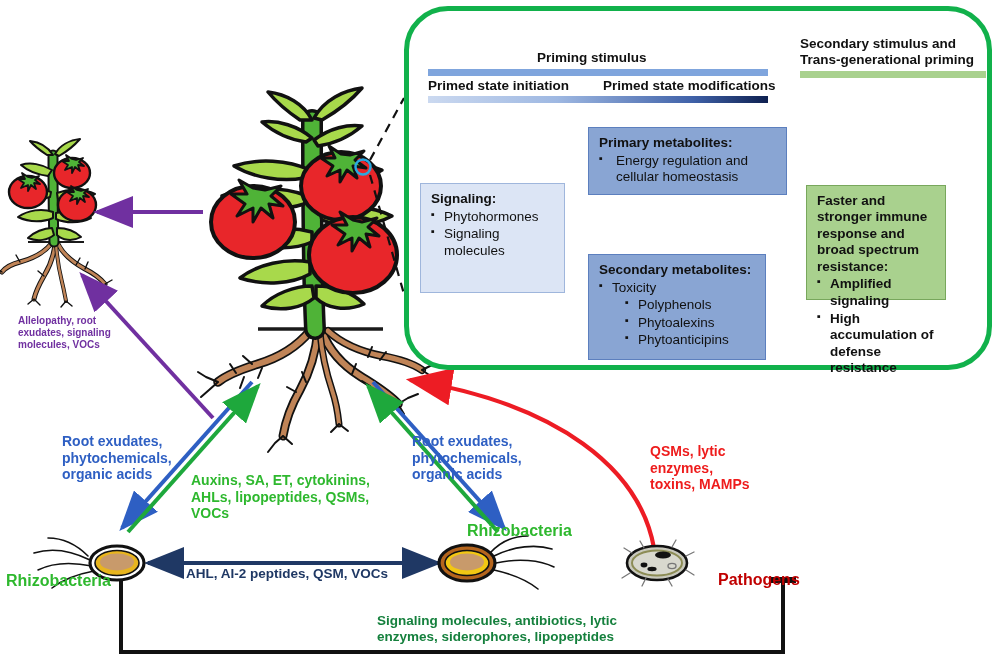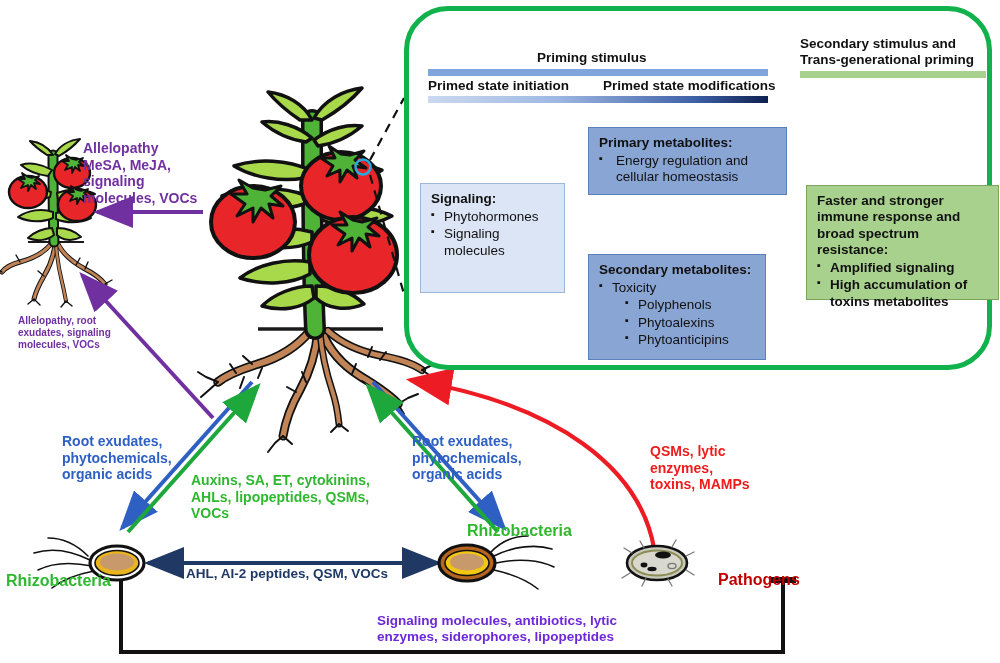--- a/index.html
+++ b/index.html
@@ -9,21 +9,21 @@
   .svgroot{position:absolute;left:0;top:0;width:1000px;height:663px;}
 
   
   .lbl{position:absolute;font-weight:bold;line-height:1.18;}
   .purple{color:#7030A0;}
   .blue{color:#2E5FC3;}
   .green{color:#2EB82E;}
   .red{color:#EE1C1C;}
   .darkred{color:#C00000;margin-top:20px;}
   .navy{color:#1F3864;}
-  .black{color:#6d28d9;}
+  .black{color:#15803d;}
 
   
   .panel{position:absolute;left:404px;top:6px;width:588px;height:364px;
          border:5px solid #11B14B;border-radius:44px;box-sizing:border-box;background:#fff;}
 
   .bar{position:absolute;height:7px;}
   .bar-top{background:#7FA5DD;}
   .bar-grad{background:linear-gradient(to right,#CBD9F0 0%,#9EB8E2 38%,#3F61A8 78%,#0E2050 100%);}
   .bar-green{background:linear-gradient(to right,#A9D18E 0%,#A9D18E 100%);}
 
@@ -280,29 +280,28 @@
   <div class="box box-met" style="left:588px;top:254px;width:178px;height:106px;">
     <h4>Secondary metabolites:</h4>
     <ul>
       <li>Toxicity</li>
       <li class="sub">Polyphenols</li>
       <li class="sub">Phytoalexins</li>
       <li class="sub">Phytoanticipins</li>
     </ul>
   </div>
 
-  <div class="box box-res bold-body" style="left:806px;top:185px;width:193px;height:115px;">
+  <div class="box box-res bold-body" style="left:806px;top:185px;width:140px;height:115px;">
     <h4 style="line-height:1.22;">Faster and stronger immune response and broad spectrum resistance:</h4>
     <ul>
       <li>Amplified signaling</li>
-      <li>High accumulation of toxins metabolites</li>
+      <li>High accumulation of defense resistance</li>
     </ul>
   </div>
 
-  <div class="lbl purple" style="left:83px;top:140px;width:122px;font-size:14px;">Allelopathy MeSA, MeJA, signaling molecules, VOCs</div>
 
   <div class="lbl purple" style="left:18px;top:315px;width:125px;font-size:10px;">Allelopathy, root exudates, signaling molecules, VOCs</div>
 
   <div class="lbl blue" style="left:62px;top:433px;width:125px;font-size:14px;">Root exudates, phytochemicals, organic acids</div>
 
   <div class="lbl green" style="left:191px;top:472px;width:180px;font-size:14px;">Auxins, SA, ET, cytokinins, AHLs, lipopeptides, QSMs, VOCs</div>
 
   <div class="lbl blue" style="left:412px;top:433px;width:125px;font-size:14px;">Root exudates, phytochemicals, organic acids</div>
 
   <div class="lbl red" style="left:650px;top:443px;width:112px;font-size:14px;">QSMs, lytic enzymes, toxins, MAMPs</div>

